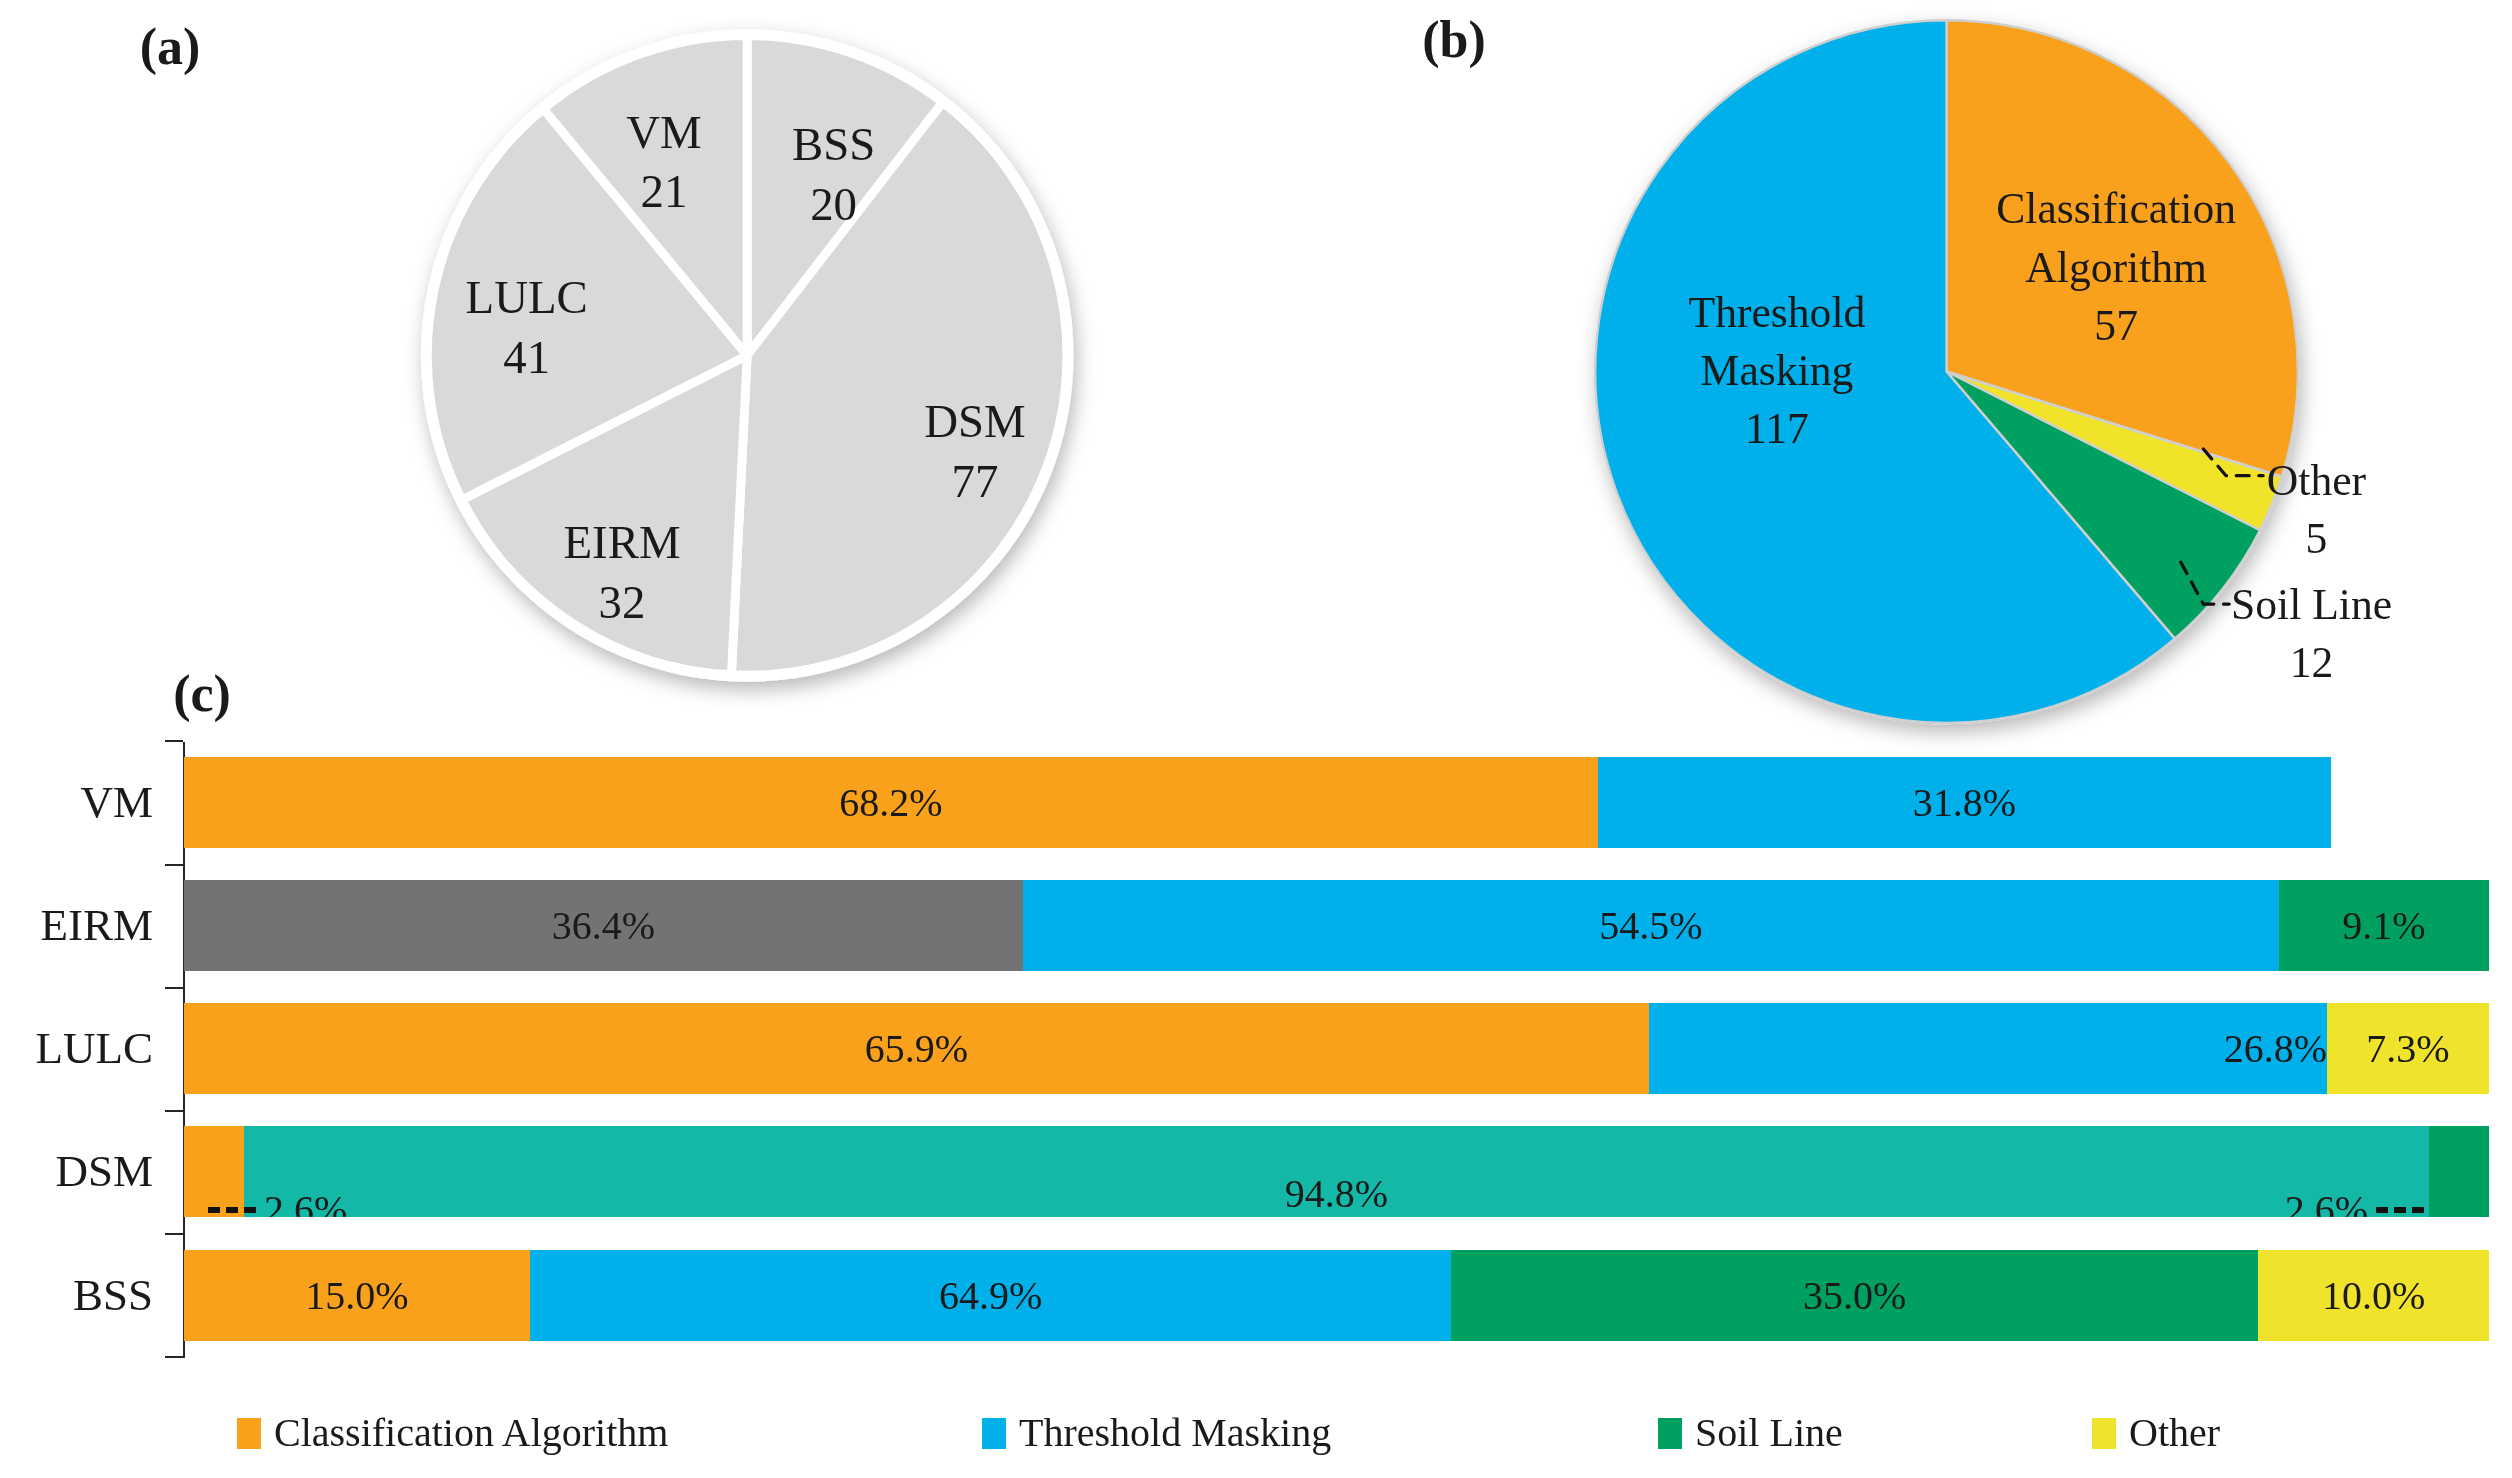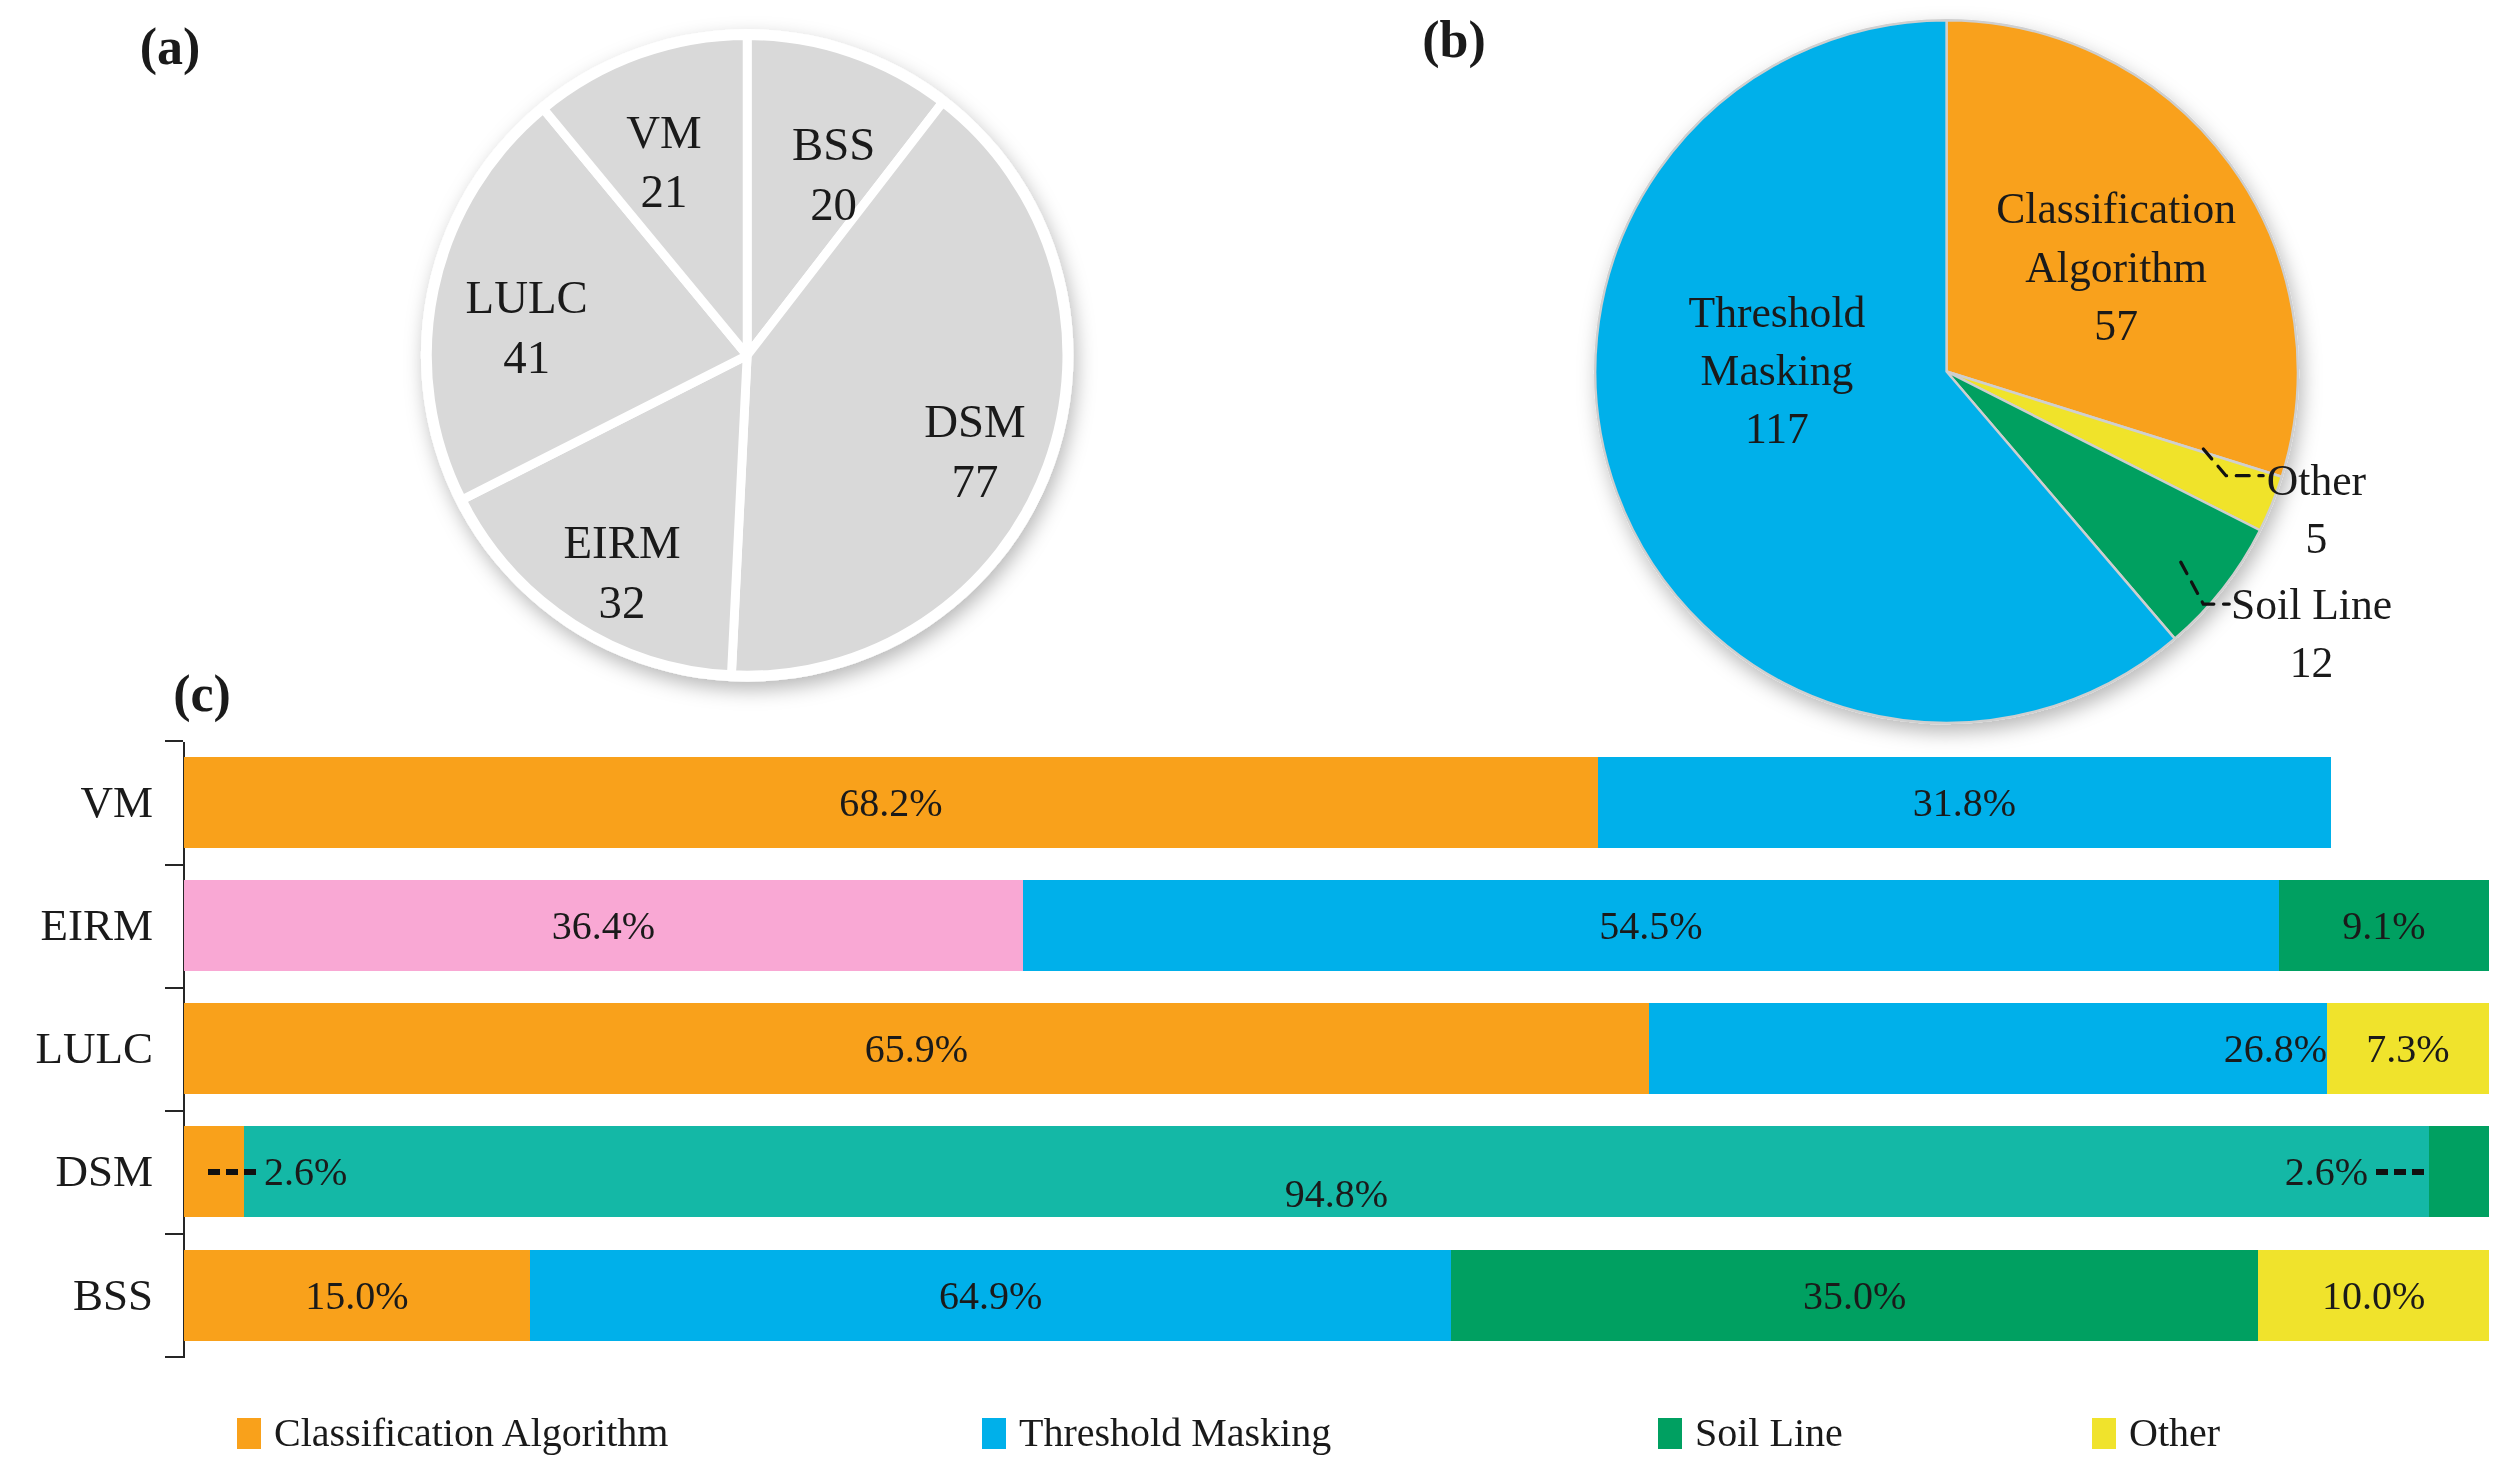--- a/index.html
+++ b/index.html
@@ -11,21 +11,21 @@
   .pie-label{font-family:"Liberation Serif","DejaVu Serif",serif;fill:#1a1a1a;}
   .leader{fill:none;stroke:#111111;stroke-width:4;stroke-dasharray:16 12;stroke-linecap:round;}
   
   #bar-chart{position:absolute;left:0;top:0;width:2512px;height:1478px;}
   .y-axis{position:absolute;background:#262626;}
   .y-tick{position:absolute;background:#262626;}
   .cat-label{position:absolute;text-align:right;font-size:45px;line-height:1;}
   .bar-row{position:absolute;display:flex;flex-direction:row;overflow:hidden;}
   .bar-seg{height:100%;display:flex;align-items:center;justify-content:center;overflow:hidden;}
   .seg-label{font-size:40px;white-space:nowrap;}
-  .callout{position:absolute;display:flex;align-items:center;gap:8px;height:100%;}
+  .callout{position:absolute;display:flex;align-items:center;gap:8px;height:100%;margin-top:38px;}
   .callout .dash-line{display:inline-block;width:48px;height:0;border-top:6.5px dashed #111;}
   .callout .seg-label{font-size:40px;}
   
   .legend-item{position:absolute;display:flex;align-items:center;gap:13px;height:52px;}
   .legend-swatch{width:24px;height:31px;flex:0 0 auto;}
   .legend-label{font-size:40px;white-space:nowrap;line-height:1;}
 </style>
 </head>
 <body>
 
@@ -82,21 +82,21 @@
       <div class="bar-row" style="left:184px;top:757px;width:2305px;height:91px;">
         <div class="bar-seg" style="width:1414px;background:#F9A11B;">
           <div class="seg-label">68.2%</div>
         </div>
         <div class="bar-seg" style="width:733px;background:#00B0EA;">
           <div class="seg-label">31.8%</div>
         </div>
       </div>
       <div class="cat-label" style="left:0;width:153px;top:903px;">EIRM</div>
       <div class="bar-row" style="left:184px;top:880px;width:2305px;height:91px;">
-        <div class="bar-seg" style="width:839px;background:#f9a8d4;">
+        <div class="bar-seg" style="width:839px;background:#737373;">
           <div class="seg-label">36.4%</div>
         </div>
         <div class="bar-seg" style="width:1256px;background:#00B0EA;">
           <div class="seg-label">54.5%</div>
         </div>
         <div class="bar-seg" style="width:210px;background:#00A061;">
           <div class="seg-label">9.1%</div>
         </div>
       </div>
       <div class="cat-label" style="left:0;width:153px;top:1026px;">LULC</div>

